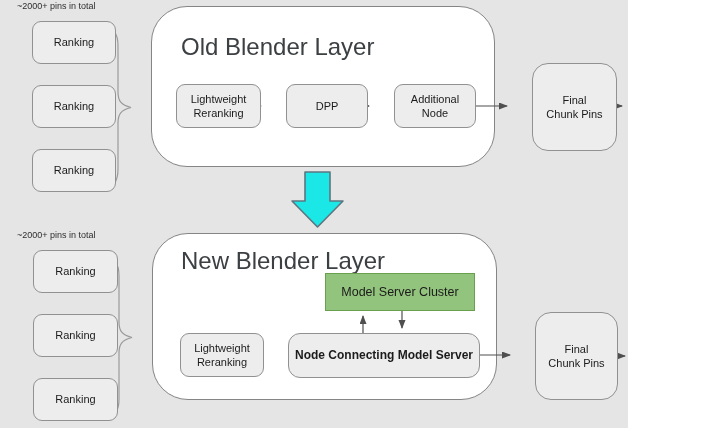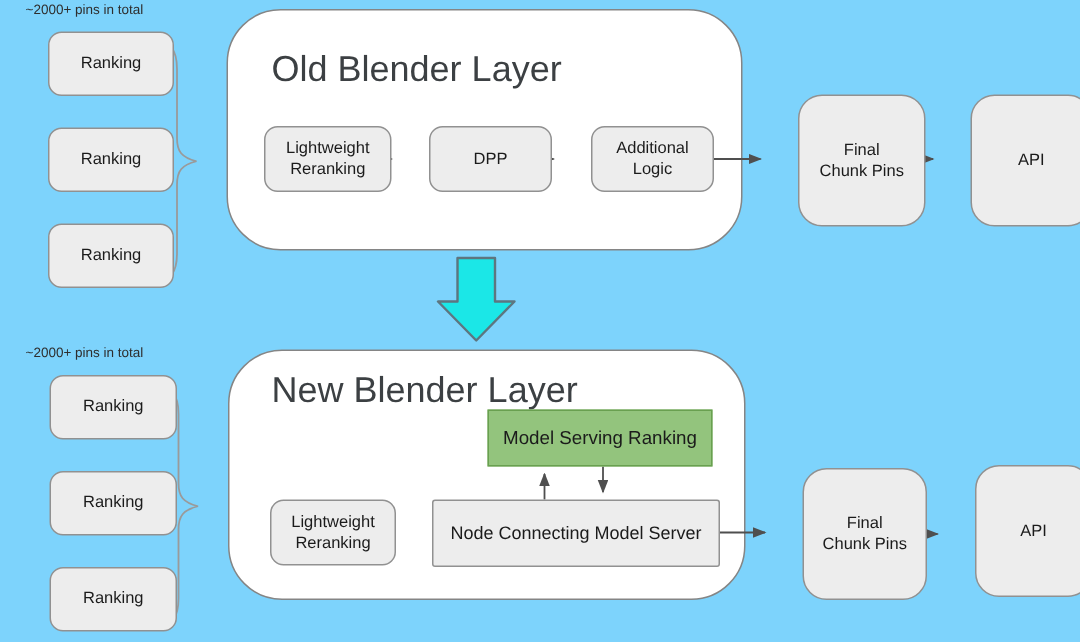--- a/index.html
+++ b/index.html
@@ -3,37 +3,37 @@
 <meta charset="utf-8">
 <style>
   :root{
     --box-fill:#ededed; --box-border:#919191; --frame-border:#858585;
     --green-fill:#93c47d; --green-border:#69a050; --cyan-fill:#1be7e7;
     --cyan-border:#5d7680; --arrow-color:#4f4f4f; --brace-color:#9a9a9a;
     --text-color:#1b1b1b; --title-color:#3c4043;
   }
   html,body{margin:0;padding:0;background:#ffffff;}
   .stage{
-    position:relative; width:720px; height:428px; background:#7dd3fc;
+    position:relative; width:628px; height:428px; background:#e5e5e5;
     font-family:"Liberation Sans", sans-serif; overflow:hidden;
   }
   .frame{
     position:absolute; background:#ffffff;
     border:1px solid var(--frame-border); border-radius:36px;
     z-index:1; box-sizing:border-box;
   }
   .arrow-layer{position:absolute; left:0; top:0; z-index:2; pointer-events:none;}
   .node{
     position:absolute; z-index:3; box-sizing:border-box;
     display:flex; align-items:center; justify-content:center; text-align:center;
     background:var(--box-fill); border:1px solid var(--box-border); border-radius:9px;
     font-size:11px; line-height:1.3; color:var(--text-color); white-space:pre-line;margin-left:20px;
   }
   .node.big{border-radius:16px;}
-  .node.wide{font-size:12px; border-radius:2px;}
+  .node.wide{font-size:12px; border-radius:12px;font-weight:bold;}
   .node.cluster{
     background:var(--green-fill); border:1px solid var(--green-border);
     border-radius:0; font-size:12.5px;
   }
   .title{
     position:absolute; z-index:3; font-size:24px; color:var(--title-color);
     white-space:nowrap;
   }
   .pins-label{
     position:absolute; z-index:3; font-size:9px; color:#2e2e2e; white-space:nowrap;
@@ -81,35 +81,35 @@
   <div class="node" style="left:12px; top:21px; width:84px; height:43px;">Ranking</div>
   <div class="node" style="left:12px; top:85px; width:84px; height:43px;">Ranking</div>
   <div class="node" style="left:12px; top:149px; width:84px; height:43px;">Ranking</div>
 
   <div class="title" style="left:181px; top:33px;">Old Blender Layer</div>
 
   <div class="node" style="left:156px; top:84px; width:85px; height:44px;">Lightweight
 Reranking</div>
   <div class="node" style="left:266px; top:84px; width:82px; height:44px;">DPP</div>
   <div class="node" style="left:374px; top:84px; width:82px; height:44px;">Additional
-Logic</div>
+Node</div>
 
   <div class="node big" style="left:512px; top:63px; width:85px; height:88px;">Final
 Chunk Pins</div>
   <div class="node big" style="left:627px; top:63px; width:81px; height:88px;">API</div>
 
   <div class="pins-label" style="left:17px; top:230px;">~2000+ pins in total</div>
 
   <div class="node" style="left:13px; top:250px; width:85px; height:43px;">Ranking</div>
   <div class="node" style="left:13px; top:314px; width:85px; height:43px;">Ranking</div>
   <div class="node" style="left:13px; top:378px; width:85px; height:43px;">Ranking</div>
 
   <div class="title" style="left:181px; top:247px;">New Blender Layer</div>
 
-  <div class="node cluster" style="left:305px; top:273px; width:150px; height:38px;">Model Serving Ranking</div>
+  <div class="node cluster" style="left:305px; top:273px; width:150px; height:38px;">Model Server Cluster</div>
 
   <div class="node" style="left:160px; top:333px; width:84px; height:44px;">Lightweight
 Reranking</div>
   <div class="node wide" style="left:268px; top:333px; width:192px; height:45px;">Node Connecting Model Server</div>
 
   <div class="node big" style="left:515px; top:312px; width:83px; height:88px;">Final
 Chunk Pins</div>
   <div class="node big" style="left:630px; top:310px; width:78px; height:88px;">API</div>
 
 </div>

